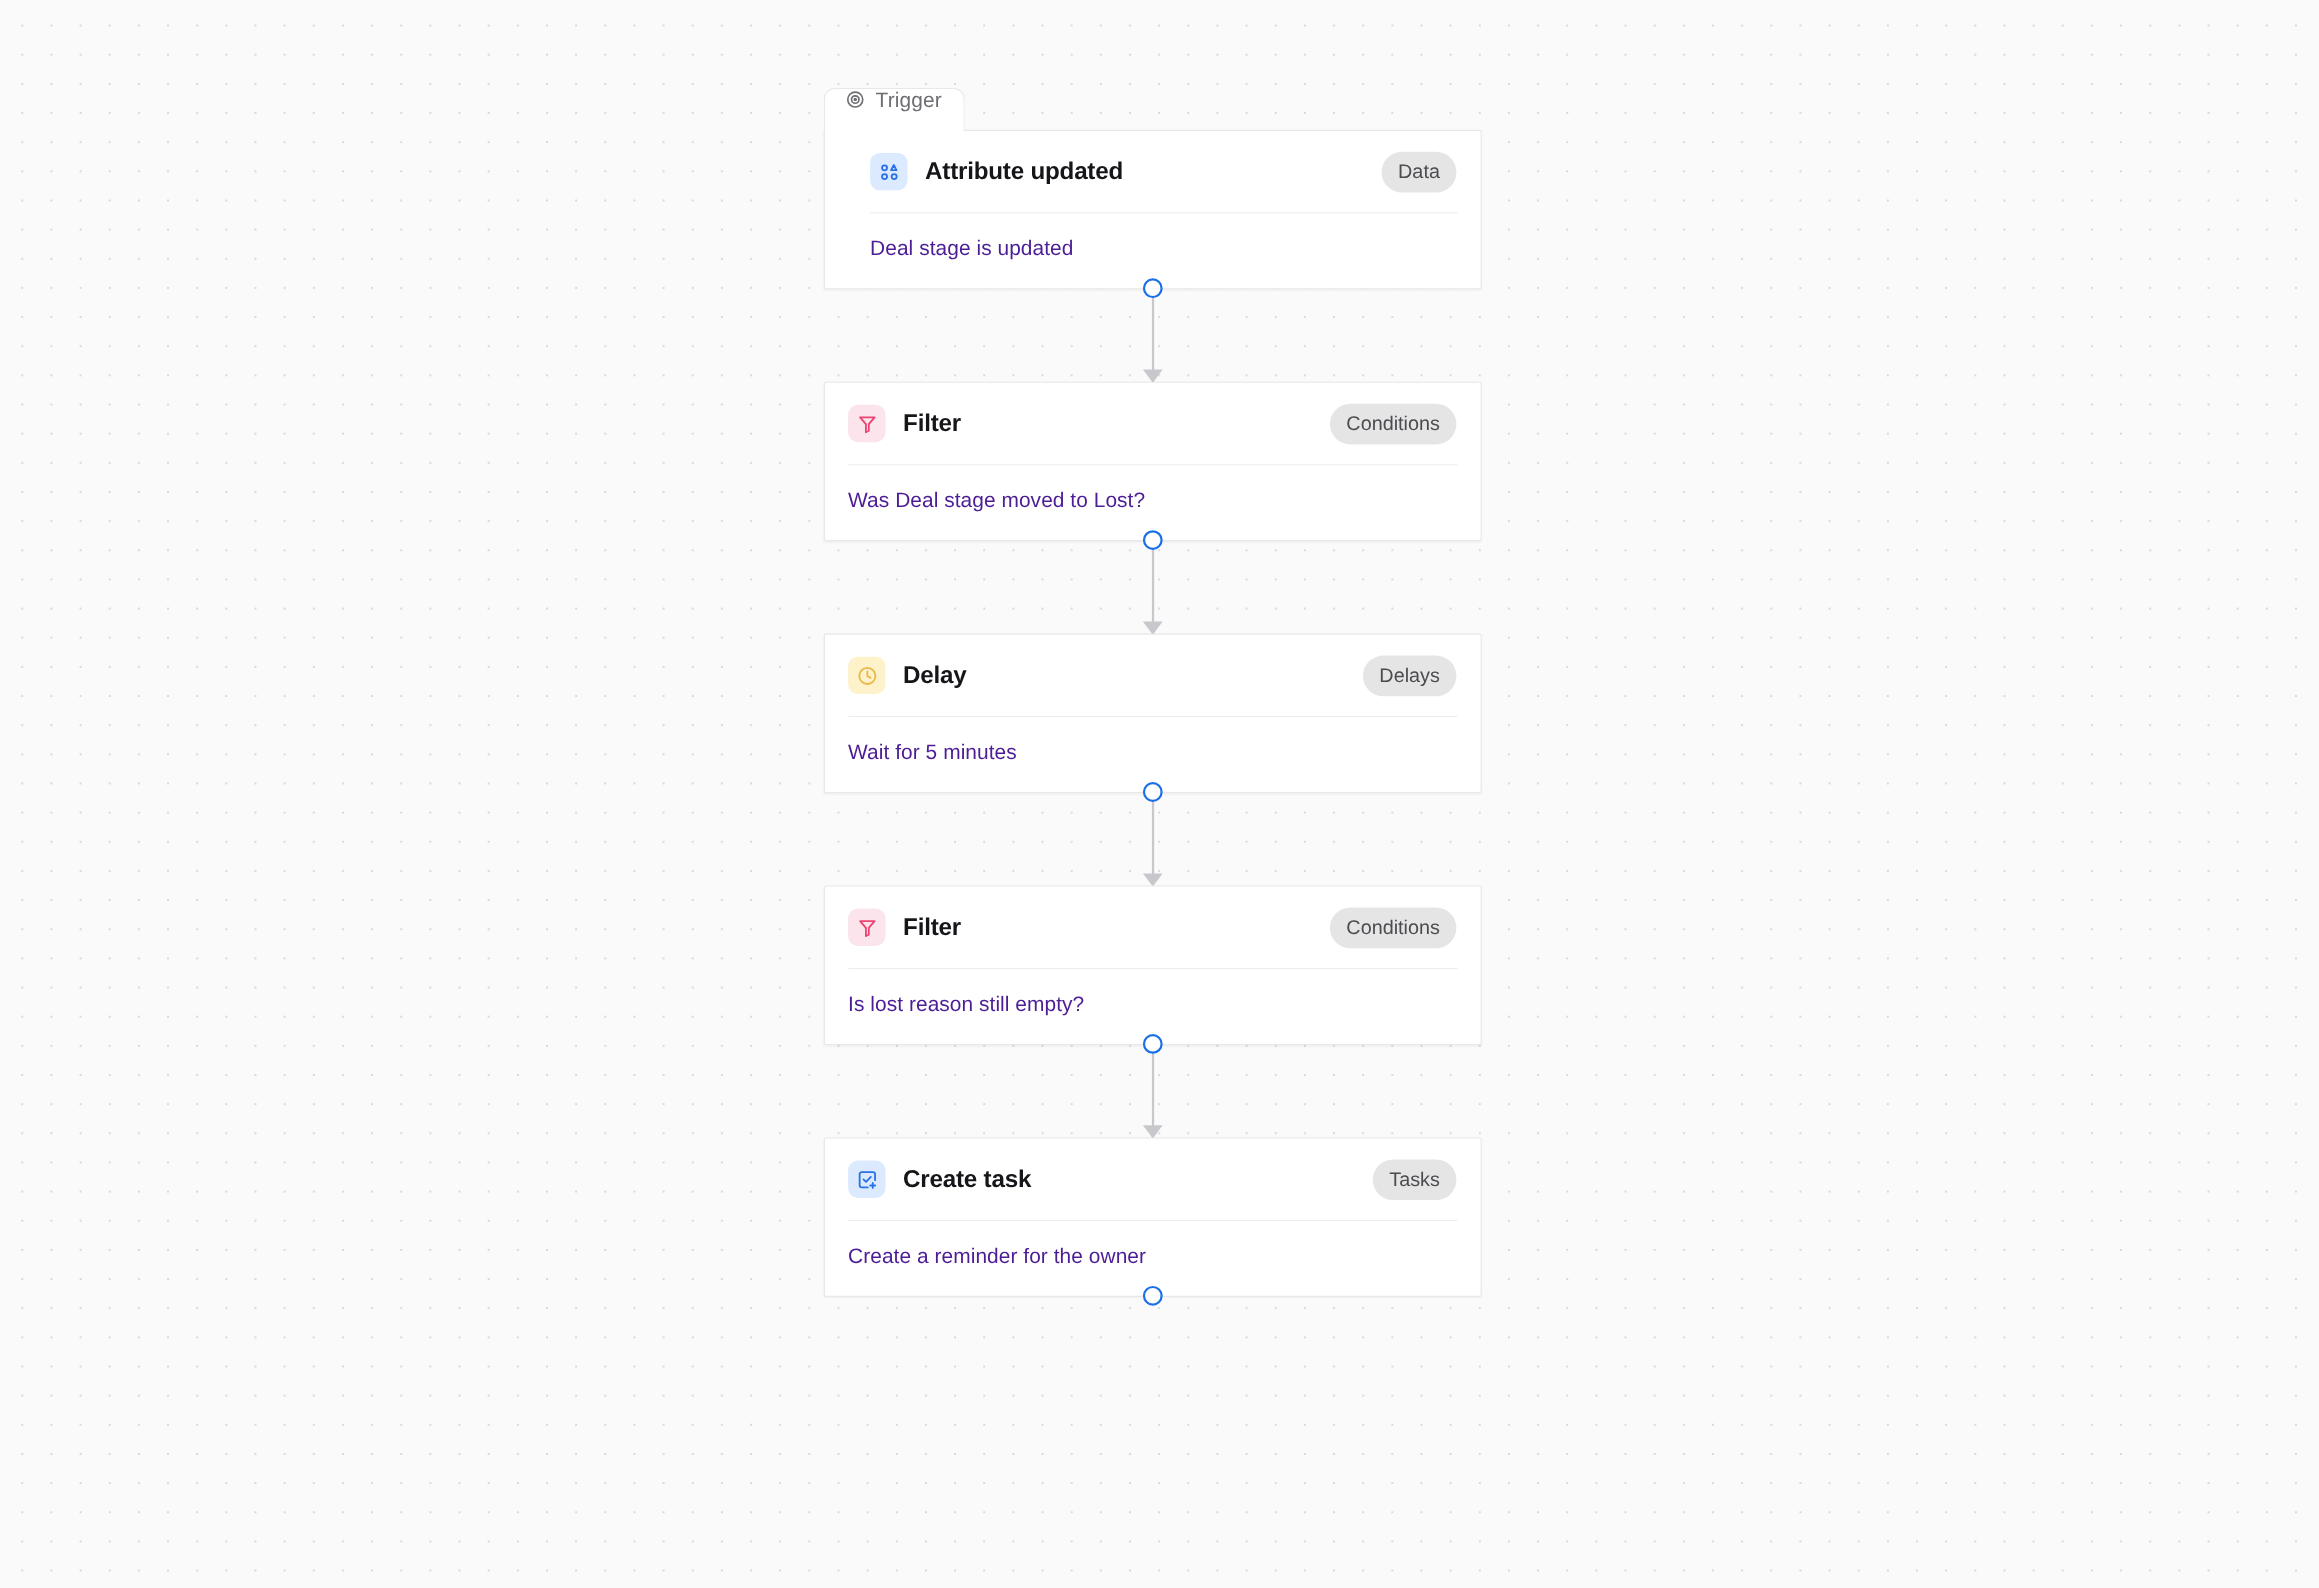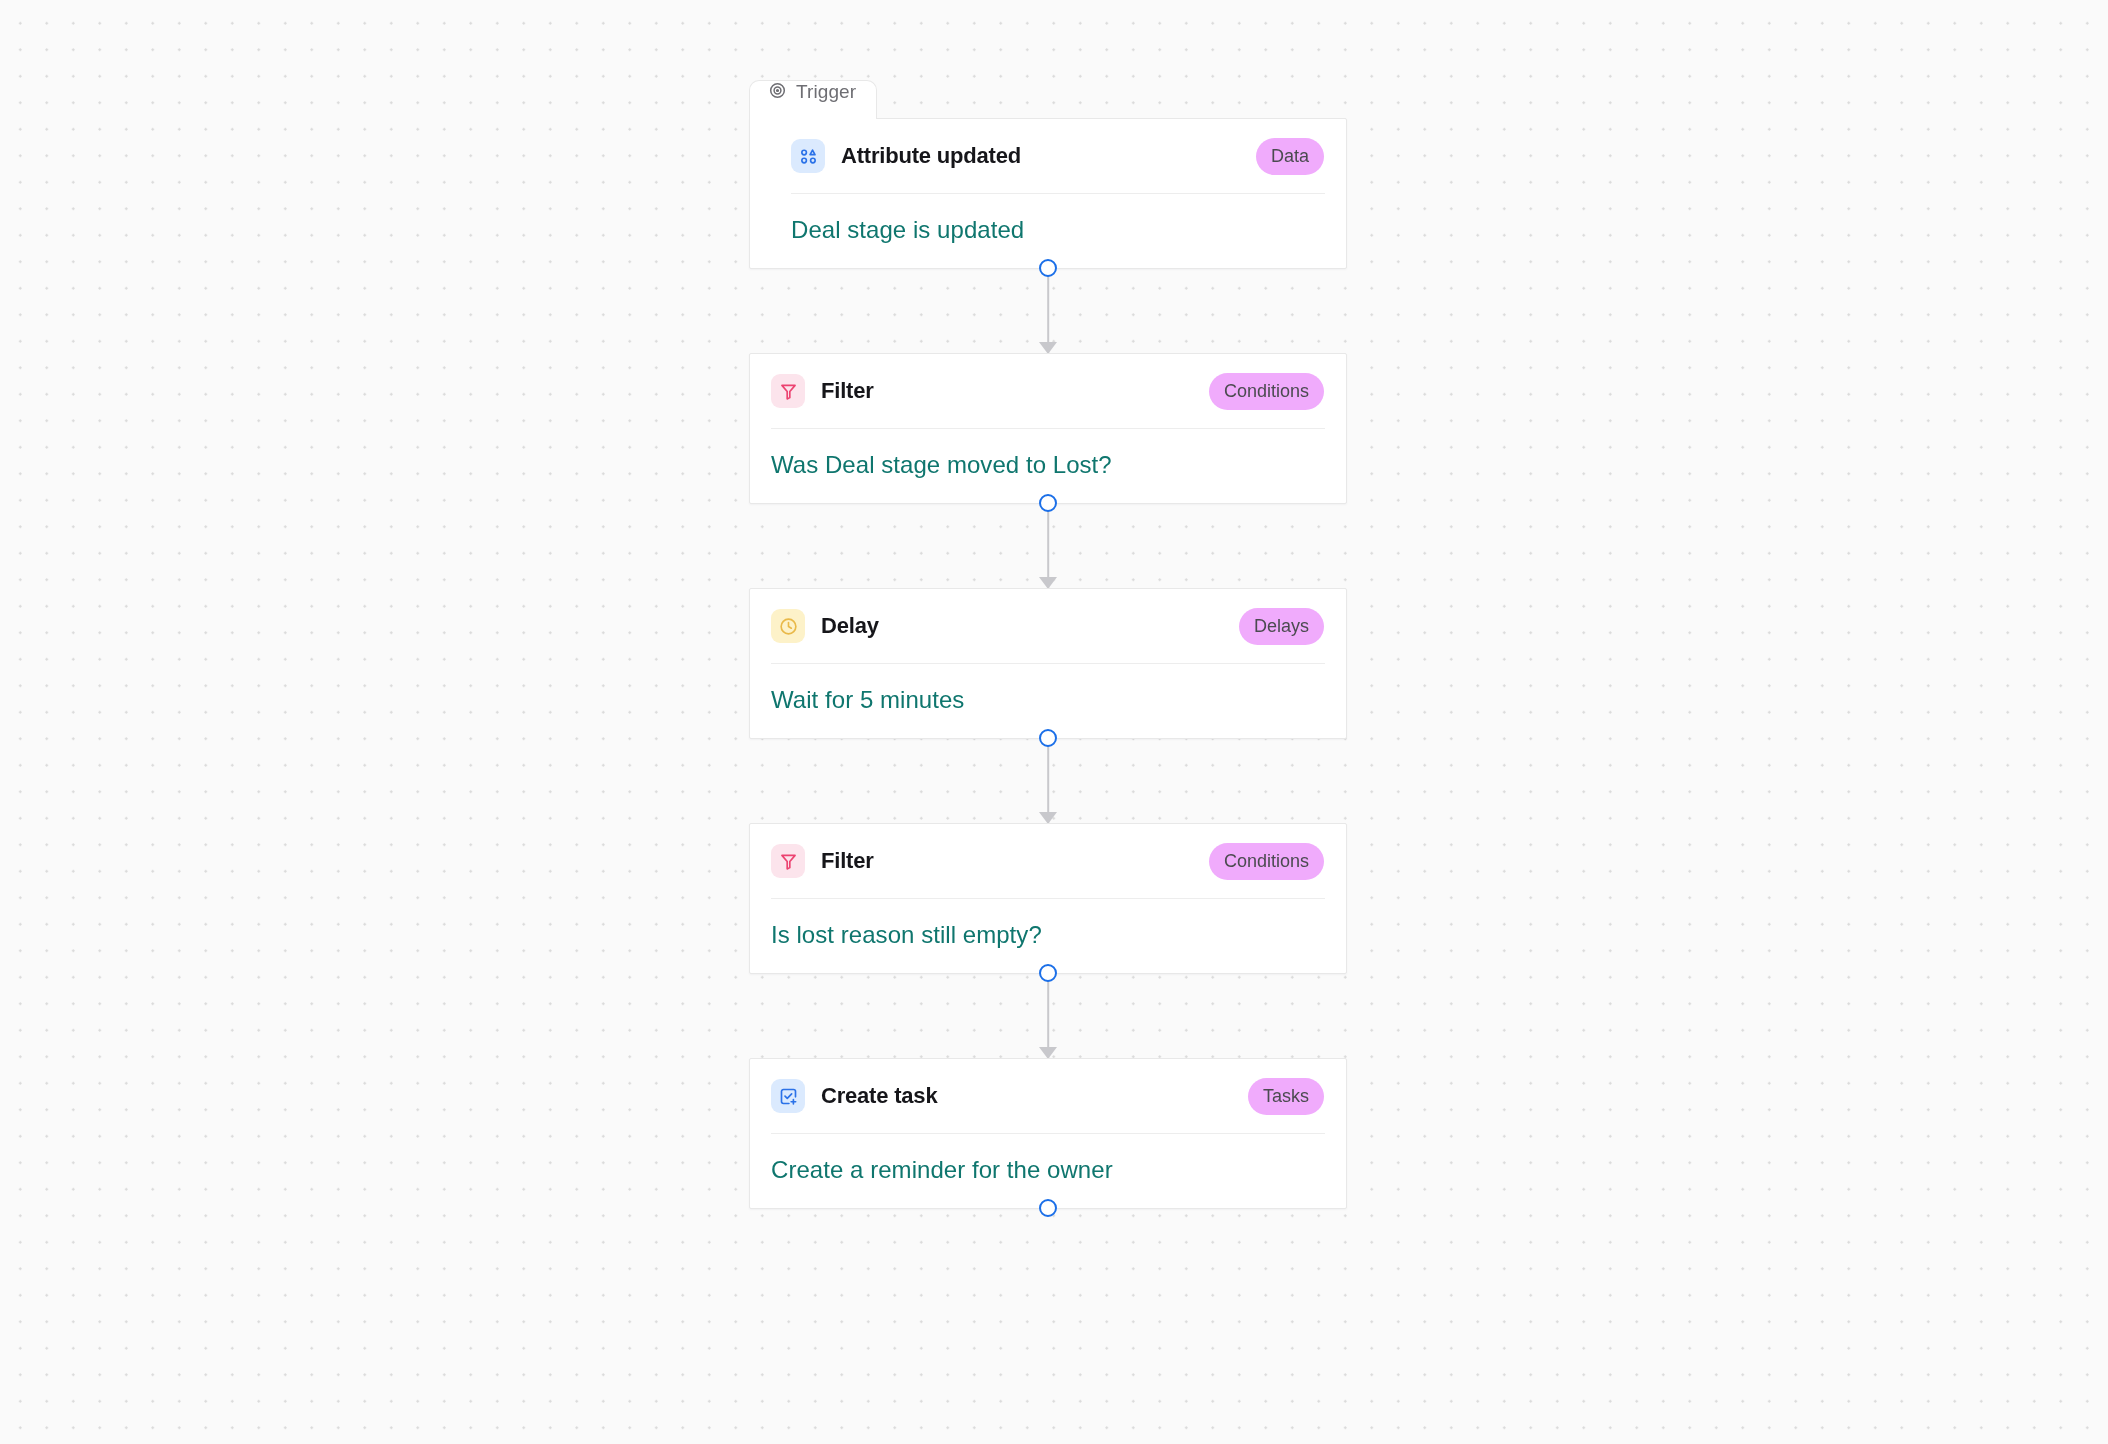--- a/index.html
+++ b/index.html
@@ -86,39 +86,39 @@
   .node-title {
     font-size: 22px;
     font-weight: bold;
     color: #16161A;
     margin-left: 16px;
     letter-spacing: -.2px;
     white-space: nowrap;
   }
   .node-badge {
     margin-left: auto;
-    background: #f0abfc;
+    background: #e5e5e5;
     color: #4B4B50;
     font-size: 18px;
     line-height: 1;
     padding: 9px 15px 10px;
     border-radius: 999px;
     white-space: nowrap;
   }
 
   .node-divider {
     height: 1px;
     background: #EDEDED;
     margin: 0 21px;
   }
 
   .node-body {
     padding: 22px 21px 24px;
-    font-size: 24px;
-    color: #0f766e;
+    font-size: 19px;
+    color: #4c1d95;
     letter-spacing: .05px;
   }
 
   
   .port {
     position: absolute;
     left: 50%;
     bottom: 0;
     transform: translate(-50%, 50%);
     width: 18px;

